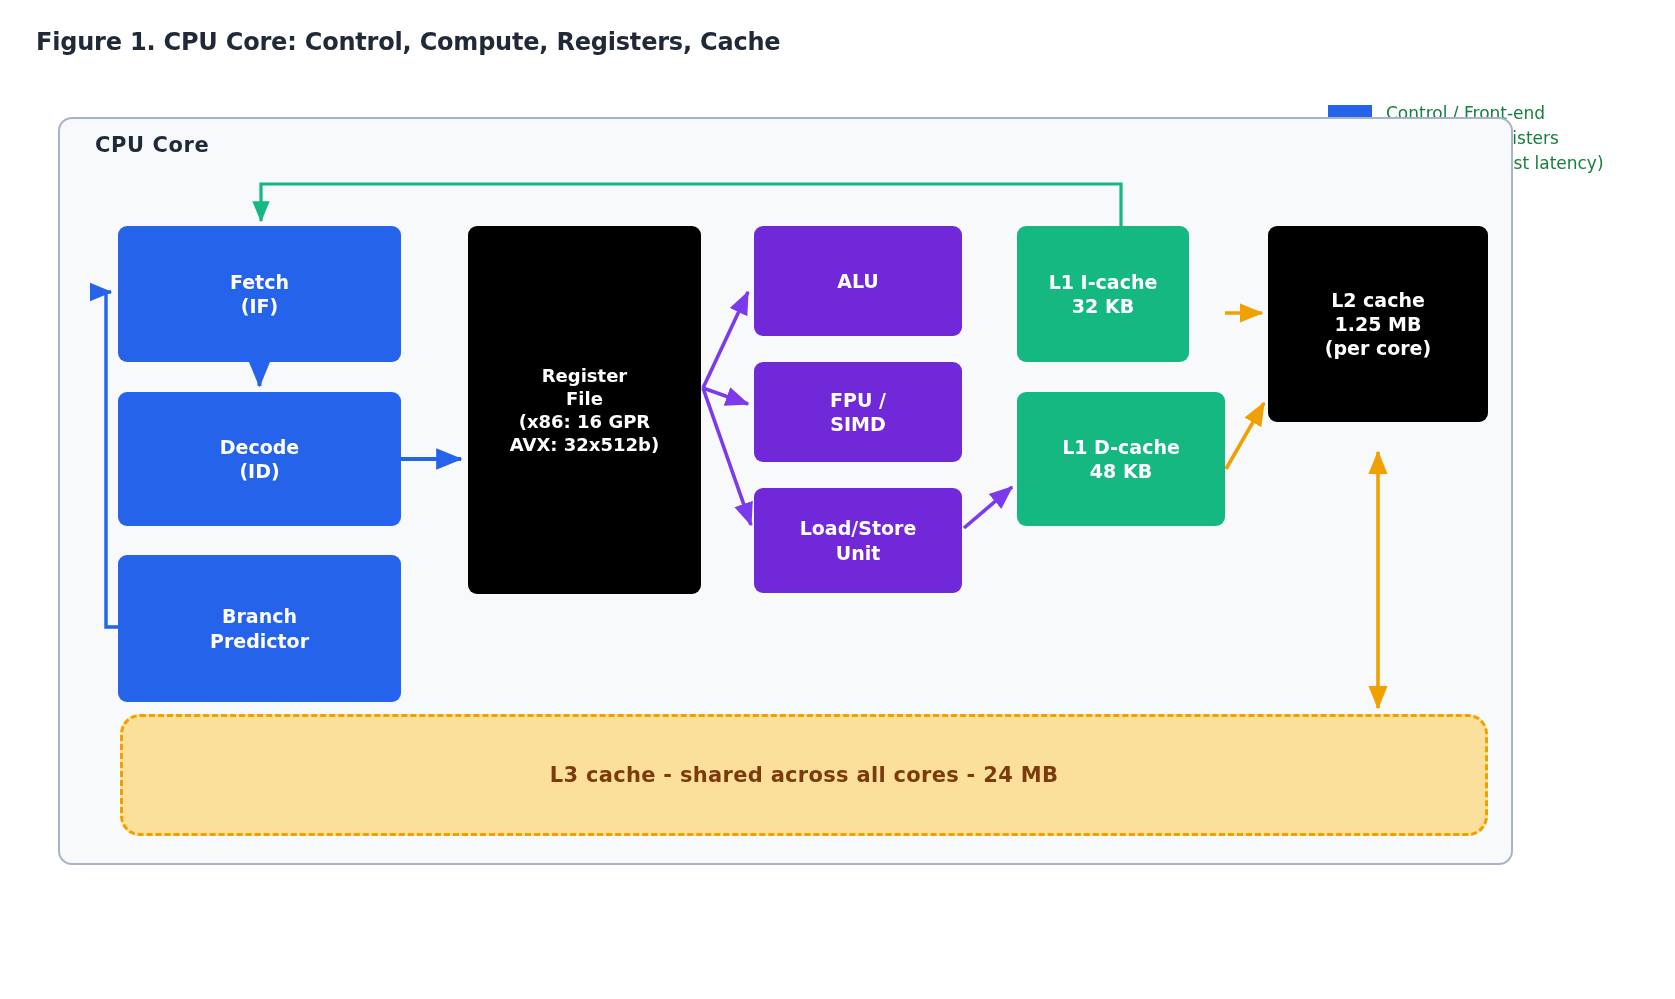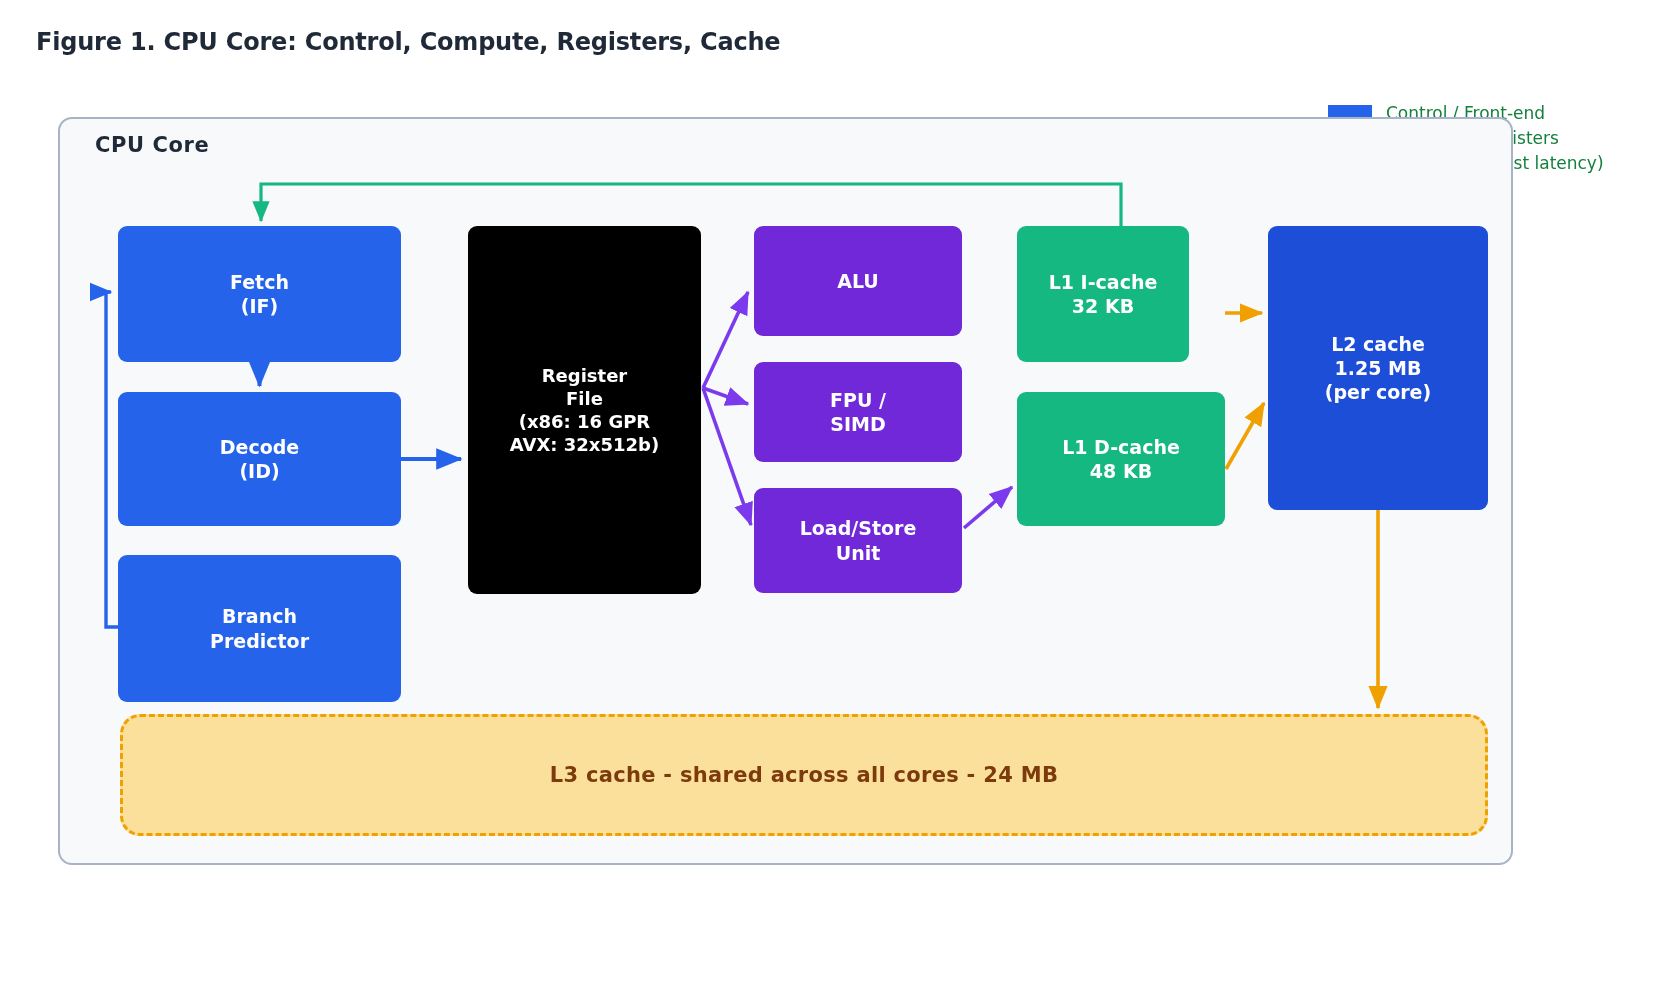--- a/index.html
+++ b/index.html
@@ -103,21 +103,21 @@
   
   #node-alu      { left: 754px; top: 226px; width: 208px; height: 110px; background: #7028d8; }
   #node-fpu      { left: 754px; top: 362px; width: 208px; height: 100px; background: #7028d8; }
   #node-lsu      { left: 754px; top: 488px; width: 208px; height: 105px; background: #7028d8; }
 
   
   #node-l1i      { left: 1017px; top: 226px; width: 172px; height: 136px; background: #15b880; }
   #node-l1d      { left: 1017px; top: 392px; width: 208px; height: 134px; background: #15b880; }
 
   
-  #node-l2       { left: 1268px; top: 226px; width: 220px; height: 284px; background: #1d4ed8; }
+  #node-l2       { left: 1268px; top: 226px; width: 220px; height: 196px; background: #000000; }
 
   
   #node-l3 {
     position: absolute;
     left: 120px;
     top: 714px;
     width: 1368px;
     height: 122px;
     background: #fae09a;
     border: 3px dashed #f0a000;

